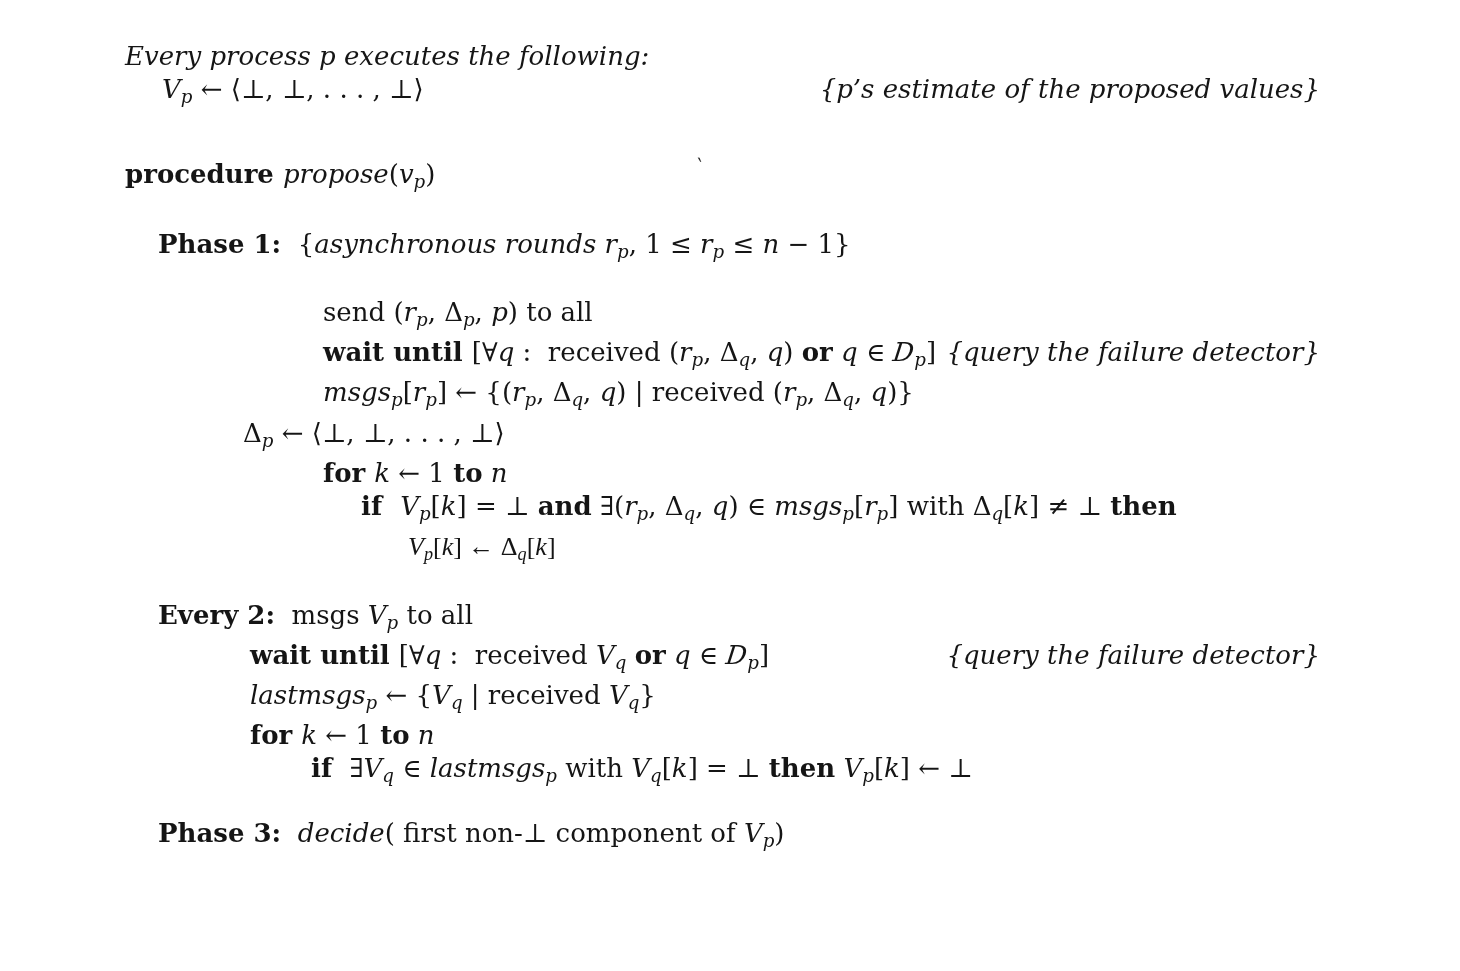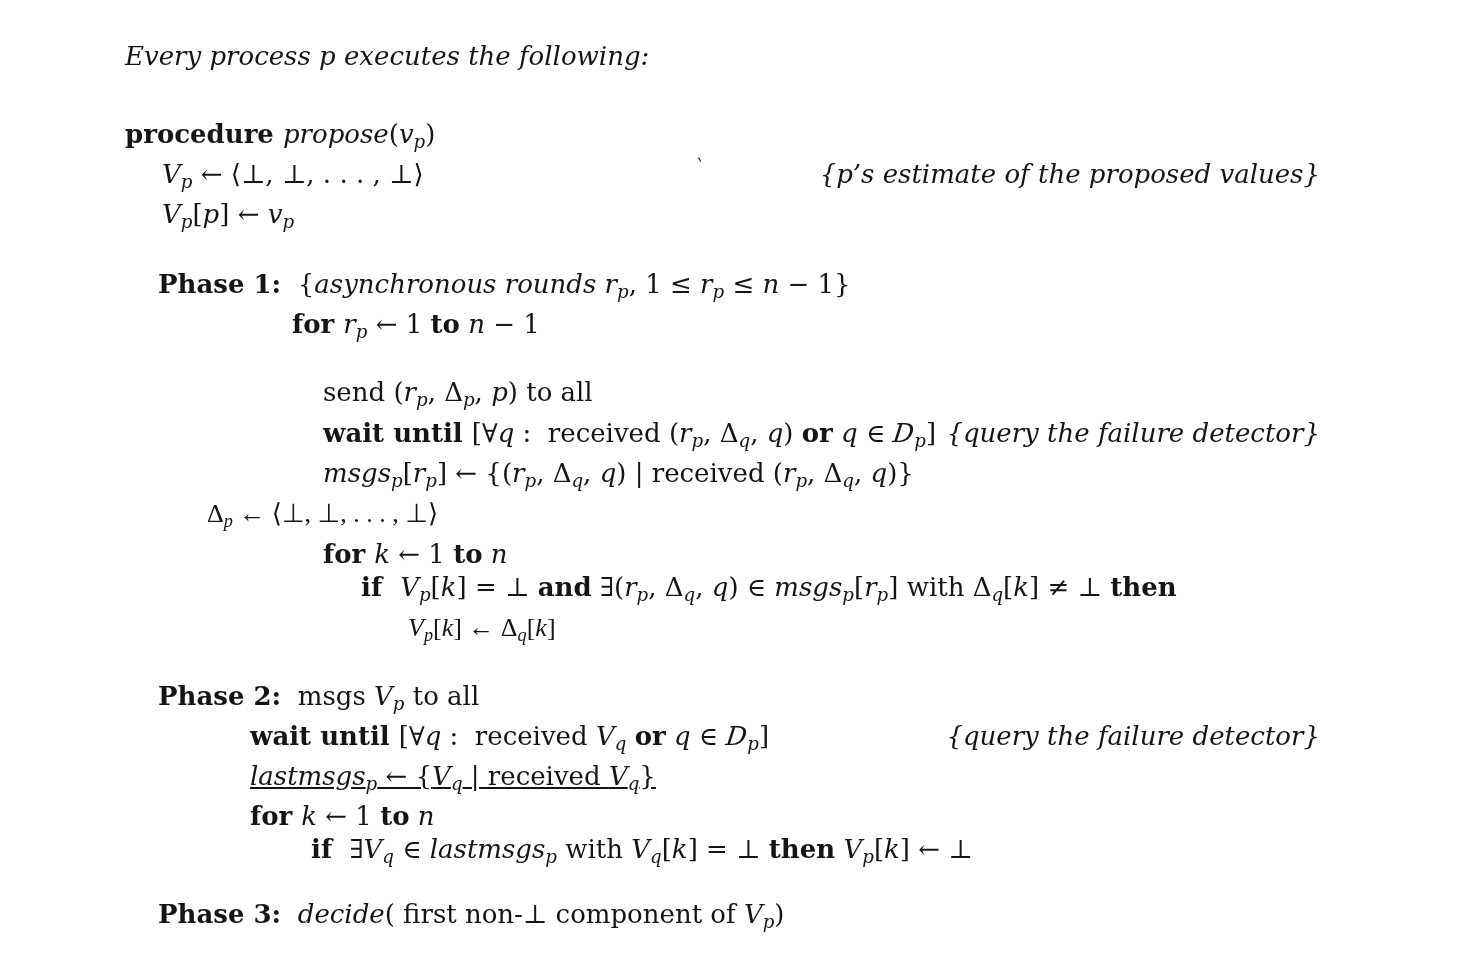--- a/index.html
+++ b/index.html
@@ -68,35 +68,33 @@
     transform: rotate(12deg);
   }
 </style>
 </head>
 <body>
 
 <div class="page" style="background: rgb(255, 255, 255); color: rgb(21, 21, 21);">
   <div class="content">
     <div class="preamble">Every process p executes the following:</div>
     <div class="code-block">
+        <div class="code-line" style="margin-left: 37px;"><span class="line-main"><span class="s-i">V</span><span class="s-sub">p</span><span class="s-r"> ← ⟨⊥, ⊥, . . . , ⊥⟩</span></span><span class="line-comment" style="margin-right: 37px; right: -37px;">{p’s estimate of the proposed values}</span></div>
         <div class="code-line" style="margin-left: 0px; margin-top: 45px;"><span class="line-main"><span class="s-b">procedure </span><span class="s-i">propose</span><span class="s-r">(</span><span class="s-i">v</span><span class="s-sub">p</span><span class="s-r">)</span></span></div>
-        <div class="code-line" style="margin-left: 37px;"><span class="line-main"><span class="s-i">V</span><span class="s-sub">p</span><span class="s-r"> ← ⟨⊥, ⊥, . . . , ⊥⟩</span></span><span class="line-comment" style="margin-right: 37px; right: -37px;">{p’s estimate of the proposed values}</span></div>
-        <div class="code-line" style="margin-left: 37px;"><span class="line-main"><span class="s-i">V</span><span class="s-sub">p</span><span class="s-r">[</span><span class="s-i">p</span><span class="s-r">] ← </span><span class="s-i">v</span><span class="s-sub">p</span></span></div>
         <div class="code-line" style="margin-left: 33px; margin-top: 30px;"><span class="line-main"><span class="s-b">Phase 1:</span><span class="s-r">  {</span><span class="s-i">asynchronous rounds </span><span class="s-i">r</span><span class="s-sub">p</span><span class="s-r">, 1 ≤ </span><span class="s-i">r</span><span class="s-sub">p</span><span class="s-r"> ≤ </span><span class="s-i">n</span><span class="s-r"> − 1}</span></span></div>
-        <div class="code-line" style="margin-left: 167px;"><span class="line-main"><span class="s-b">for </span><span class="s-i">r</span><span class="s-sub">p</span><span class="s-r"> ← 1 </span><span class="s-b">to</span><span class="s-r"> </span><span class="s-i">n</span><span class="s-r"> − 1</span></span></div>
         <div class="code-line" style="margin-left: 198px; margin-top: 28px;"><span class="line-main"><span class="s-r">send (</span><span class="s-i">r</span><span class="s-sub">p</span><span class="s-r">, Δ</span><span class="s-sub">p</span><span class="s-r">, </span><span class="s-i">p</span><span class="s-r">) to all</span></span></div>
         <div class="code-line" style="margin-left: 198px;"><span class="line-main"><span class="s-b">wait until </span><span class="s-r">[∀</span><span class="s-i">q</span><span class="s-r"> :  received (</span><span class="s-i">r</span><span class="s-sub">p</span><span class="s-r">, Δ</span><span class="s-sub">q</span><span class="s-r">, </span><span class="s-i">q</span><span class="s-r">) </span><span class="s-b">or</span><span class="s-r"> </span><span class="s-i">q</span><span class="s-r"> ∈ </span><span class="s-scr">D</span><span class="s-sub">p</span><span class="s-r">]</span></span><span class="line-comment" style="margin-right: 198px; right: -198px;">{query the failure detector}</span></div>
         <div class="code-line" style="margin-left: 198px;"><span class="line-main"><span class="s-i">msgs</span><span class="s-sub">p</span><span class="s-r">[</span><span class="s-i">r</span><span class="s-sub">p</span><span class="s-r">] ← {(</span><span class="s-i">r</span><span class="s-sub">p</span><span class="s-r">, Δ</span><span class="s-sub">q</span><span class="s-r">, </span><span class="s-i">q</span><span class="s-r">) | received (</span><span class="s-i">r</span><span class="s-sub">p</span><span class="s-r">, Δ</span><span class="s-sub">q</span><span class="s-r">, </span><span class="s-i">q</span><span class="s-r">)}</span></span></div>
-        <div class="code-line" style="margin-left: 82px; font-family: Liberation Serif, serif;"><span class="line-main"><span class="s-r">Δ</span><span class="s-sub">p</span><span class="s-r"> ← ⟨⊥, ⊥, . . . , ⊥⟩</span></span></div>
+        <div class="code-line" style="margin-left: 118px;"><span class="line-main"><span class="s-r">Δ</span><span class="s-sub">p</span><span class="s-r"> ← ⟨⊥, ⊥, . . . , ⊥⟩</span></span></div>
         <div class="code-line" style="margin-left: 198px;"><span class="line-main"><span class="s-b">for </span><span class="s-i">k</span><span class="s-r"> ← 1 </span><span class="s-b">to</span><span class="s-r"> </span><span class="s-i">n</span></span></div>
         <div class="code-line" style="margin-left: 236px;"><span class="line-main"><span class="s-b">if  </span><span class="s-i">V</span><span class="s-sub">p</span><span class="s-r">[</span><span class="s-i">k</span><span class="s-r">] = ⊥ </span><span class="s-b">and</span><span class="s-r"> ∃(</span><span class="s-i">r</span><span class="s-sub">p</span><span class="s-r">, Δ</span><span class="s-sub">q</span><span class="s-r">, </span><span class="s-i">q</span><span class="s-r">) ∈ </span><span class="s-i">msgs</span><span class="s-sub">p</span><span class="s-r">[</span><span class="s-i">r</span><span class="s-sub">p</span><span class="s-r">] with Δ</span><span class="s-sub">q</span><span class="s-r">[</span><span class="s-i">k</span><span class="s-r">] ≠ ⊥ </span><span class="s-b">then</span></span></div>
         <div class="code-line" style="margin-left: 283px; font-family: Liberation Serif, serif;"><span class="line-main"><span class="s-i">V</span><span class="s-sub">p</span><span class="s-r">[</span><span class="s-i">k</span><span class="s-r">] ← Δ</span><span class="s-sub">q</span><span class="s-r">[</span><span class="s-i">k</span><span class="s-r">]</span></span></div>
-        <div class="code-line" style="margin-left: 33px; margin-top: 28px;"><span class="line-main"><span class="s-b">Phase 2:</span><span class="s-r">  msgs </span><span class="s-i">V</span><span class="s-sub">p</span><span class="s-r"> to all</span></span></div>
+        <div class="code-line" style="margin-left: 33px; margin-top: 28px;"><span class="line-main"><span class="s-b">Every 2:</span><span class="s-r">  msgs </span><span class="s-i">V</span><span class="s-sub">p</span><span class="s-r"> to all</span></span></div>
         <div class="code-line" style="margin-left: 125px;"><span class="line-main"><span class="s-b">wait until </span><span class="s-r">[∀</span><span class="s-i">q</span><span class="s-r"> :  received </span><span class="s-i">V</span><span class="s-sub">q</span><span class="s-r"> </span><span class="s-b">or</span><span class="s-r"> </span><span class="s-i">q</span><span class="s-r"> ∈ </span><span class="s-scr">D</span><span class="s-sub">p</span><span class="s-r">]</span></span><span class="line-comment" style="margin-right: 125px; right: -125px;">{query the failure detector}</span></div>
-        <div class="code-line" style="margin-left: 125px; text-decoration: underline;"><span class="line-main"><span class="s-i">lastmsgs</span><span class="s-sub">p</span><span class="s-r"> ← {</span><span class="s-i">V</span><span class="s-sub">q</span><span class="s-r"> | received </span><span class="s-i">V</span><span class="s-sub">q</span><span class="s-r">}</span></span></div>
+        <div class="code-line" style="margin-left: 125px;"><span class="line-main"><span class="s-i">lastmsgs</span><span class="s-sub">p</span><span class="s-r"> ← {</span><span class="s-i">V</span><span class="s-sub">q</span><span class="s-r"> | received </span><span class="s-i">V</span><span class="s-sub">q</span><span class="s-r">}</span></span></div>
         <div class="code-line" style="margin-left: 125px;"><span class="line-main"><span class="s-b">for </span><span class="s-i">k</span><span class="s-r"> ← 1 </span><span class="s-b">to</span><span class="s-r"> </span><span class="s-i">n</span></span></div>
         <div class="code-line" style="margin-left: 186px;"><span class="line-main"><span class="s-b">if </span><span class="s-r"> ∃</span><span class="s-i">V</span><span class="s-sub">q</span><span class="s-r"> ∈ </span><span class="s-i">lastmsgs</span><span class="s-sub">p</span><span class="s-r"> with </span><span class="s-i">V</span><span class="s-sub">q</span><span class="s-r">[</span><span class="s-i">k</span><span class="s-r">] = ⊥ </span><span class="s-b">then</span><span class="s-r"> </span><span class="s-i">V</span><span class="s-sub">p</span><span class="s-r">[</span><span class="s-i">k</span><span class="s-r">] ← ⊥</span></span></div>
         <div class="code-line" style="margin-left: 33px; margin-top: 25px;"><span class="line-main"><span class="s-b">Phase 3:</span><span class="s-r">  </span><span class="s-i">decide</span><span class="s-r">( first non-⊥ component of </span><span class="s-i">V</span><span class="s-sub">p</span><span class="s-r">)</span></span></div>
       </div>
 
   </div>
   <span class="artifact">`</span>
 </div>
 
 </body></html>

